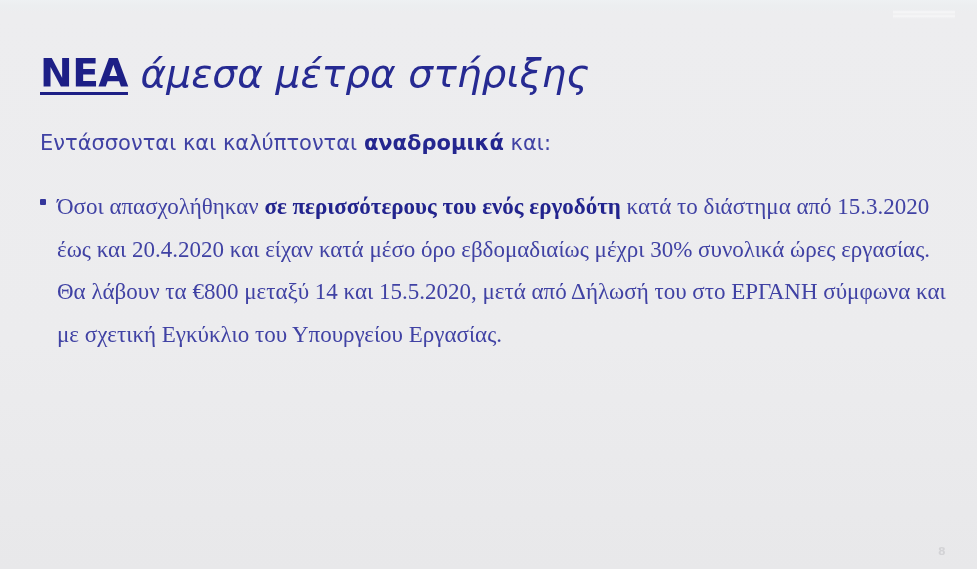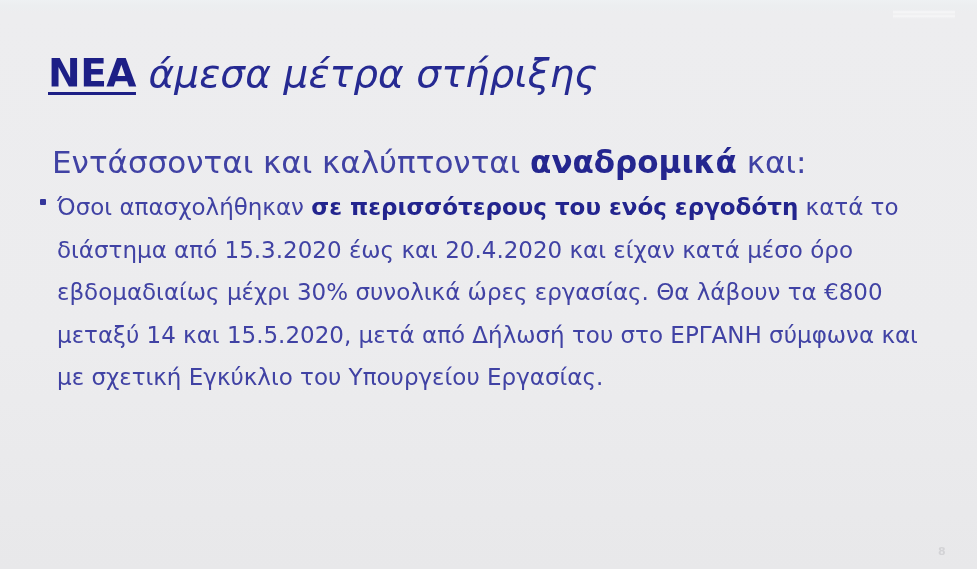--- a/index.html
+++ b/index.html
@@ -36,21 +36,21 @@
         rgba(255,255,255,0.55) 22%,
         rgba(255,255,255,0.1) 45%,
         rgba(255,255,255,0.5) 68%,
         rgba(255,255,255,0.0) 100%);
     filter: blur(0.6px);
     pointer-events: none;
   }
 
   .title-wrap {
     position: absolute;
-    left: 48px;
+    left: 40px;
     top: 52px;
     width: 890px;
   }
 
   .title {
     margin: 0;
     font-size: 39px;
     line-height: 1.12;
     letter-spacing: 0.1px;
     color: #262a92;
@@ -67,36 +67,37 @@
     text-underline-offset: 5px;
     color: #1d1f86;
     letter-spacing: -0.5px;
   }
 
   .intro {
     position: absolute;
     left: 40px;
     top: 130px;
     width: 900px;
-    margin: 12px;
-    font-size: 31px;
+    margin: 0;
+    font-size: 21px;
     line-height: 1.3;
     color: #4042a4;
     font-weight: 400;
   }
   .intro b {
     color: #24268f;
     font-weight: 700;
   }
 
   .bullets {
     position: absolute;
     left: 38px;
     top: 186px;
     width: 910px;
+    font-family: Liberation Serif, serif;
   }
 
   .bullet {
     position: relative;
     padding-left: 19px;
     margin-bottom: 24px;
   }
   .bullet:last-child { margin-bottom: 0; }
 
   .bullet-marker {

